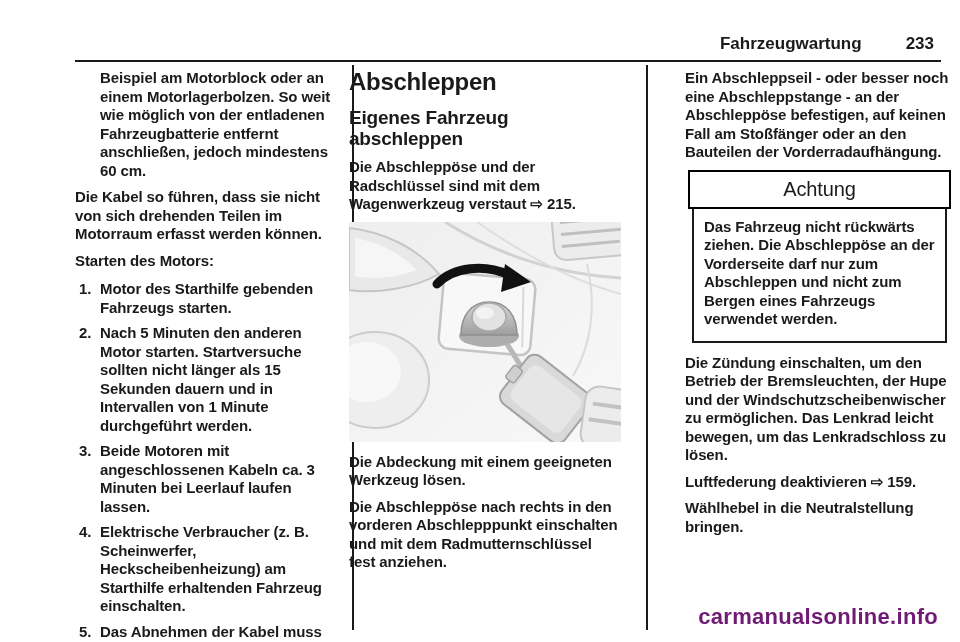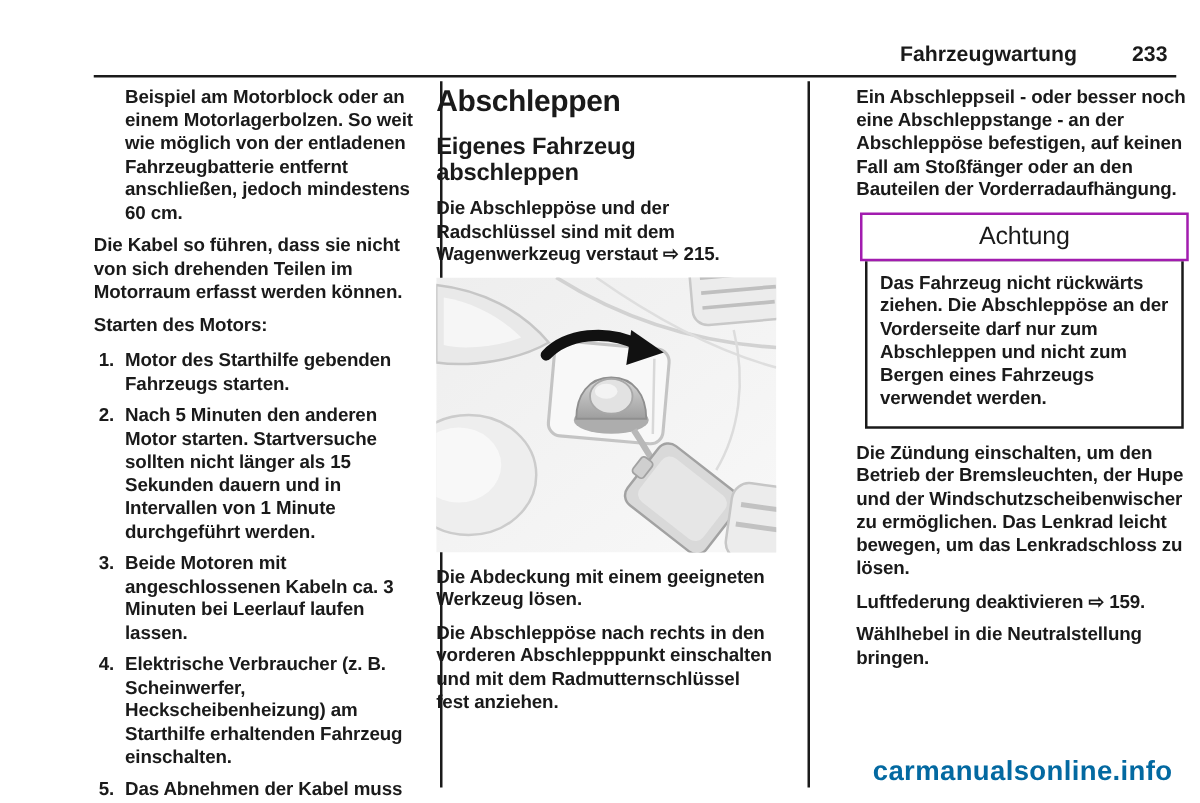--- a/index.html
+++ b/index.html
@@ -63,39 +63,39 @@
     font-size:19px;line-height:21px;margin:0 0 9px 0;font-weight:bold;
     letter-spacing:-0.2px;
   }
   figure.illustration{
     margin:7px 0 11px 0;width:272px;height:220px;
   }
   figure.illustration svg{display:block;}
   
   .caution{margin:4px 15px 11px 3px;}
   .caution-title{
-    border:2px solid #a21caf;
+    border:2px solid #000000;
     background:#ffffff;
     text-align:center;
     font-weight:normal;
     font-size:20px;line-height:22px;
     padding:6px 0 7px 0;
     position:relative;z-index:2;
   }
   .caution-body{
     border:2px solid #1a1a1a;
     margin:-2px 4px 0 4px;
     padding:9px 9px 12px 10px;
     position:relative;z-index:1;
   }
   
   .watermark{
     position:absolute;right:22px;top:604px;
     font-size:22px;line-height:26px;
-    color:#0369a1;font-weight:bold;letter-spacing:0.3px;
+    color:#701a75;font-weight:bold;letter-spacing:0.3px;
   }
 </style>
 </head>
 <body>
 
 <div class="page">
 
   <div class="page-header">
     <span>Fahrzeugwartung</span>
     <span class="pnum">233</span>

